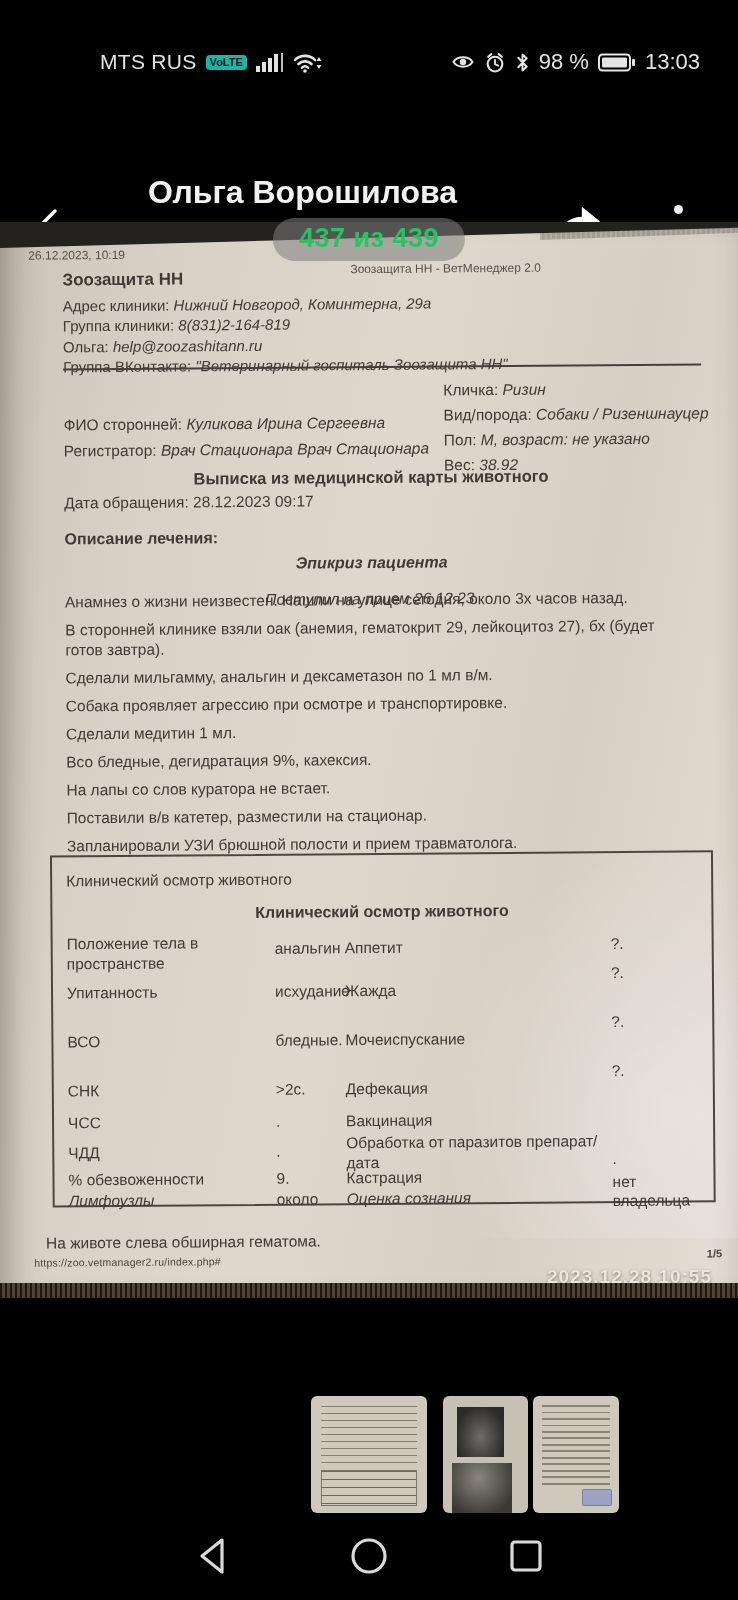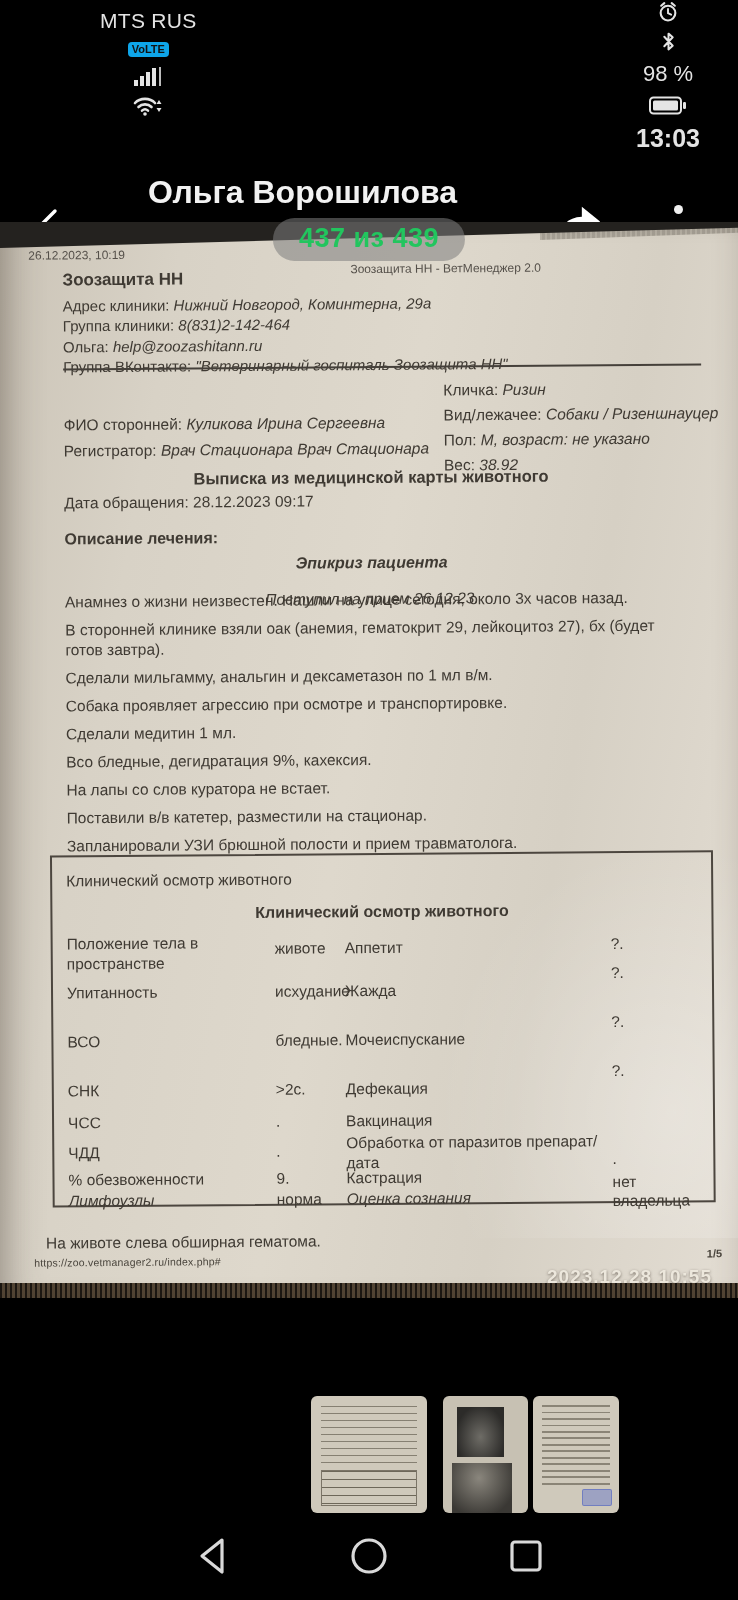--- a/index.html
+++ b/index.html
@@ -4,26 +4,26 @@
 <style>
   html,body{margin:0;padding:0;}
   body{
     width:738px;height:1600px;background:#000;position:relative;overflow:hidden;
     font-family:"Liberation Sans",sans-serif;-webkit-font-smoothing:antialiased;
   }
   
   .status-bar{position:absolute;top:44px;left:0;width:738px;height:36px;
     display:flex;align-items:center;justify-content:space-between;
     padding:0 38px 0 100px;box-sizing:border-box;color:#e4e4e4;}
-  .sb-group{display:flex;align-items:center;gap:9px;flex-direction:column;}
+  .sb-group{display:flex;align-items:center;gap:9px;}
   .sb-carrier{font-size:21px;letter-spacing:.3px;}
-  .volte{background:#0ea5e9;color:#111;font-size:11px;font-weight:bold;
+  .volte{background:#14b8a6;color:#111;font-size:11px;font-weight:bold;
     border-radius:4px;padding:2px 4px;line-height:11px;}
   .sb-text{font-size:22px;}
-  .sb-time{font-size:25px;font-weight:700;}
+  .sb-time{font-size:22px;font-weight:400;}
   .sb-icon{display:block;}
   
   .viewer-header{position:absolute;top:76px;left:0;width:648px;height:130px;}
   .hdr-btn{position:absolute;background:none;border:none;padding:0;cursor:pointer;}
   .back-btn{left:34px;top:126px;width:48px;height:48px;}
   .hdr-text{position:absolute;left:148px;top:96px;}
   .hdr-title{color:#f2f2f2;font-size:32px;font-weight:600;line-height:40px;}
   .hdr-sub{color:#d6d6d6;font-size:25px;line-height:32px;margin-top:4px;}
   .share-btn{left:552px;top:122px;width:52px;height:52px;}
   .menu-btn{left:652px;top:124px;width:52px;height:52px;display:flex;flex-direction:column;
@@ -178,30 +178,30 @@
   <div class="photo-top-strip"></div>
 
   <div class="doc">
 
     <div class="abs meta" style="left:28px;top:24px">26.12.2023, 10:19</div>
     <div class="abs meta" style="left:350px;top:40px">Зоозащита НН - ВетМенеджер 2.0</div>
 
     <div class="abs clinic">
       <div class="clinic-name">Зоозащита НН</div>
       <div><span>Адрес клиники:</span> <span class="it">Нижний Новгород, Коминтерна, 29а</span></div>
-      <div><span>Группа клиники:</span> <span class="it">8(831)2-142-464</span></div>
+      <div><span>Группа клиники:</span> <span class="it">8(831)2-164-819</span></div>
       <div><span>Ольга:</span> <span class="it">help@zoozashitann.ru</span></div>
       <div><span>Группа ВКонтакте:</span> <span class="it">"Ветеринарный госпиталь Зоозащита НН"</span></div>
     </div>
 
     <div class="abs rule"></div>
 
     <div class="abs patient-col">
       <div><span>Кличка:</span> <span class="it">Ризин</span></div>
-      <div><span>Вид/лежачее:</span> <span class="it">Собаки / Ризеншнауцер</span></div>
+      <div><span>Вид/порода:</span> <span class="it">Собаки / Ризеншнауцер</span></div>
       <div><span>Пол:</span> <span class="it">М, возраст: не указано</span></div>
       <div><span>Вес:</span> <span class="it">38.92</span></div>
     </div>
 
     <div class="abs owner-col">
       <div><span>ФИО сторонней:</span> <span class="it">Куликова Ирина Сергеевна</span></div>
       <div><span>Регистратор:</span> <span class="it">Врач Стационара Врач Стационара</span></div>
     </div>
 
     <div class="abs ctr b" style="top:246px;font-size:16.5px">Выписка из медицинской карты животного</div>
@@ -221,21 +221,21 @@
       <p>Поставили в/в катетер, разместили на стационар.</p>
       <p>Запланировали УЗИ брюшной полости и прием травматолога.</p>
     </div>
 
     <div class="abs exam-box">
       <div class="exam-label">Клинический осмотр животного</div>
       <div class="exam-title">Клинический осмотр животного</div>
 
       <div class="exam-row" style="top:77px">
         <span class="c1">Положение тела в пространстве</span>
-        <span class="c2" style="top:6px">животе</span>
+        <span class="c2" style="top:6px">анальгин</span>
         <span class="c3" style="top:6px">Аппетит</span>
         <span class="c4" style="top:4px">?.</span>
       </div>
       <div class="exam-row" style="top:126px">
         <span class="c1">Упитанность</span>
         <span class="c2">исхудание</span>
         <span class="c3">Жажда</span>
         <span class="c4" style="top:-16px">?.</span>
       </div>
       <div class="exam-row" style="top:175px">
@@ -263,21 +263,21 @@
         <span class="c4" style="top:18px">.</span>
       </div>
       <div class="exam-row" style="top:313px">
         <span class="c1">% обезвоженности</span>
         <span class="c2">9.</span>
         <span class="c3">Кастрация</span>
         <span class="c4" style="top:6px">нет</span>
       </div>
       <div class="exam-row" style="top:334px">
         <span class="c1 it">Лимфоузлы</span>
-        <span class="c2">норма</span>
+        <span class="c2">около</span>
         <span class="c3 it">Оценка сознания</span>
         <span class="c4" style="top:4px">владельца</span>
       </div>
     </div>
 
     <div class="abs note-line">На животе слева обширная гематома.</div>
     <div class="abs url-line">https://zoo.vetmanager2.ru/index.php#</div>
     <div class="abs page-ind">1/5</div>
   </div>
 

